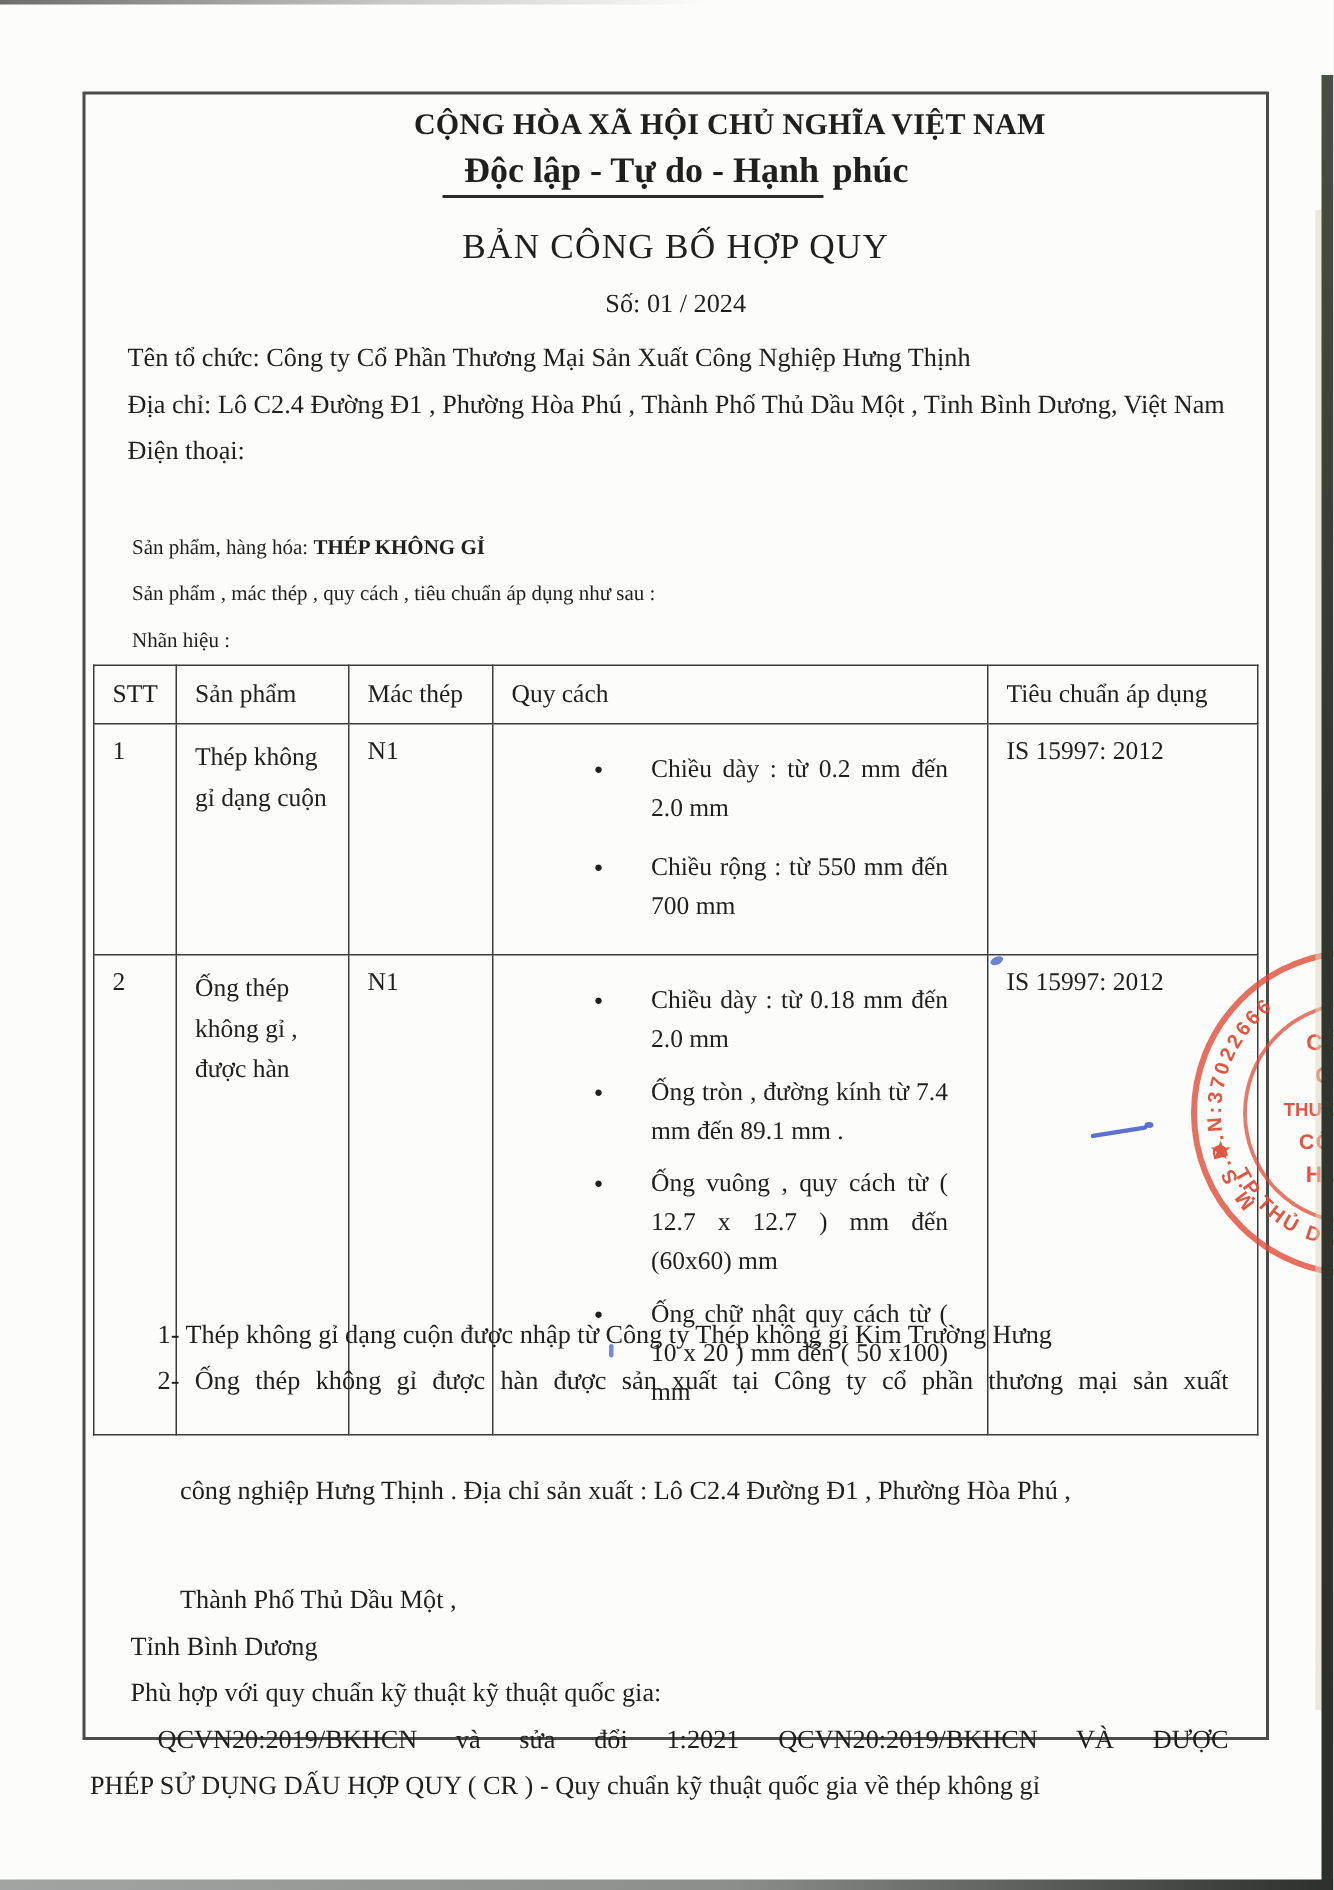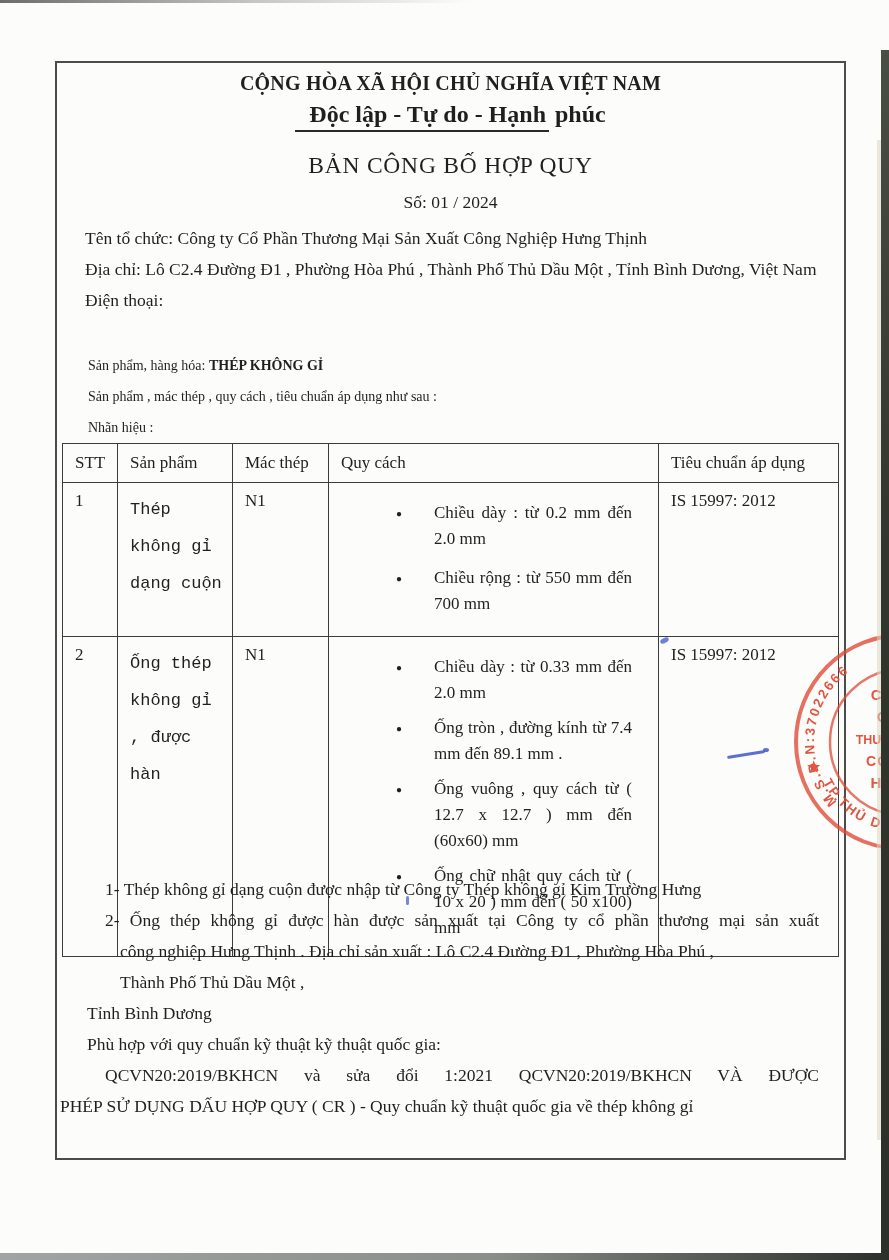--- a/index.html
+++ b/index.html
@@ -20,21 +20,21 @@
   }
   .scan-bottom { position:absolute; bottom:0; left:0; width:889px; height:7px; z-index:30;
     background:linear-gradient(90deg,#a0a4a3,#8b8f8a 55%,#2c302a);
   }
   
   .frame {
     position:absolute; left:55px; top:61px; width:791px; height:1099px;
     border:2px solid #4c4c4c; box-sizing:border-box;
   }
   .centered { position:absolute; left:0; width:100%; text-align:center; }
-  .national-title { top:9px; font-size:20px; font-weight:bold; letter-spacing:.2px; }
+  .national-title { top:9px; font-size:20px; font-weight:bold; letter-spacing:.2px;padding-left:36px; }
   .motto { top:38px; font-size:24px; font-weight:bold; }
   .motto .u { display:inline-block; border-bottom:2px solid #2a2a2a; padding:0 3px 2px 14px; }
   .doc-title { top:89px; font-size:23.5px; font-weight:normal; letter-spacing:.8px; }
   .doc-number { top:129px; font-size:17.5px; }
 
   .org-block { position:absolute; top:160px; left:28px; right:25px;
     font-size:17.5px; line-height:31px; }
   .product-block { position:absolute; top:287px; left:31px; right:25px;
     font-size:14px; line-height:31px; }
   .product-block .b { font-weight:bold; }
@@ -43,37 +43,37 @@
     position:absolute; left:5px; top:380px; width:776px;
     border-collapse:collapse; font-size:17px; table-layout:fixed;
   }
   table.spec th, table.spec td {
     border:1.6px solid #3c3c3c; vertical-align:top; font-weight:normal;
     padding:8px 10px 6px 12px; text-align:left; box-sizing:border-box;
   }
   table.spec th { height:39px; padding-top:9px; }
   th.c-stt, td.c-stt { text-align:center; padding-left:4px; padding-right:4px; }
   td.c-grade { text-align:center; }
-  td.c-product { text-align:justify; padding-right:14px; line-height:37px;font-family:Liberation Mono, monospace; }
+  td.c-product { text-align:justify; padding-right:14px; line-height:27px; }
   td.c-specs { padding:0; }
   td.c-specs ul { margin:9px 12px 0 0; padding-left:93px; list-style:none; }
   td.c-specs li { position:relative; margin:0 0 13px 0; line-height:26px;
     text-align:justify; padding-right:4px; }
   td.c-specs li::before { content:"●"; position:absolute; left:-38px; top:1px;
     font-size:10px; }
   tr.row-1 td { height:101px; }
   tr.row-2 td { height:230px; }
   tr.row-2 td.c-specs li { margin-bottom:9px; }
 
   .notes { position:absolute; top:811px; left:28px; right:25px;
     font-size:17.5px; line-height:31px; }
   .notes div { white-space:nowrap; }
   .notes .wrapok { white-space:normal; }
   .ind1 { margin-left:20px; }
-  .ind2 { margin-left:35px; }
+  .ind2 { margin-left:35px;margin-top:42px; }
   .ind0 { margin-left:2px; }
   .neg  { margin-left:-25px; }
   .spread { text-align:justify; text-align-last:justify; white-space:normal !important; }
 
   
   .stamp { position:absolute; left:771px; top:610px; width:264px; height:264px;
     z-index:20; opacity:.92; }
   .stamp text { font-family:"Liberation Sans", sans-serif; font-weight:bold; }
 
   
@@ -143,21 +143,21 @@
             </ul>
           </td>
           <td>IS 15997: 2012</td>
         </tr>
         <tr class="row-2">
           <td class="c-stt">2</td>
           <td class="c-product">Ống thép không gỉ , được hàn</td>
           <td class="c-grade">N1</td>
           <td class="c-specs">
             <ul>
-              <li>Chiều dày : từ 0.33 mm đến 2.0 mm</li>
+              <li>Chiều dày : từ 0.18 mm đến 2.0 mm</li>
               <li>Ống tròn , đường kính từ 7.4 mm đến 89.1 mm .</li>
               <li>Ống vuông , quy cách từ ( 12.7 x 12.7 ) mm đến (60x60) mm</li>
               <li>Ống chữ nhật quy cách từ ( 10 x 20 ) mm đến ( 50 x100) mm</li>
             </ul>
           </td>
           <td>IS 15997: 2012</td>
         </tr>
       </tbody>
     </table>
 

